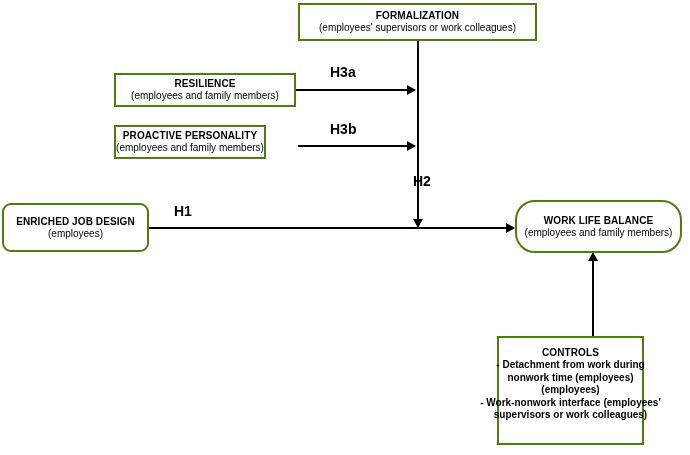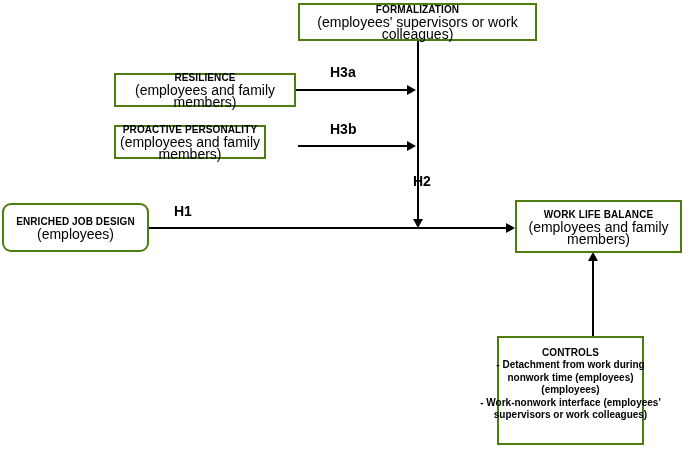--- a/index.html
+++ b/index.html
@@ -30,37 +30,37 @@
     color: #000000;
     z-index: 3;
   }
   .node .title {
     font-weight: bold;
     font-size: 10px;
     line-height: 12px;
     letter-spacing: 0.1px;
   }
   .node .sub {
-    font-size: 14px;
+    font-size: 10px;
     line-height: 12px;
   }
   .node .list {
     font-size: 10px;
     line-height: 12.5px;
     font-weight: bold;
     padding: 0 3px;
   }
   .node .list div { white-space: nowrap; }
 
   
   #node-formalization { left: 298px;  top: 3px;   width: 239px; height: 38px; }
   #node-resilience    { left: 114px;  top: 73px;  width: 182px; height: 34px; }
   #node-proactive     { left: 114px;  top: 125px; width: 152px; height: 34px; justify-content: center; }
   #node-enriched      { left: 2px;    top: 203px; width: 147px; height: 49px; border-radius: 9px; }
-  #node-wlb           { left: 515px;  top: 200px; width: 167px; height: 53px; }
+  #node-wlb           { left: 515px;  top: 200px; width: 167px; height: 53px; border-radius: 20px; }
   #node-controls      { left: 497px;  top: 336px; width: 147px; height: 109px;
                         justify-content: flex-start; padding-top: 9px; }
 
   
   .line-h, .line-v {
     position: absolute;
     background: #000000;
     z-index: 1;
   }
   .line-h { height: 2px; }

